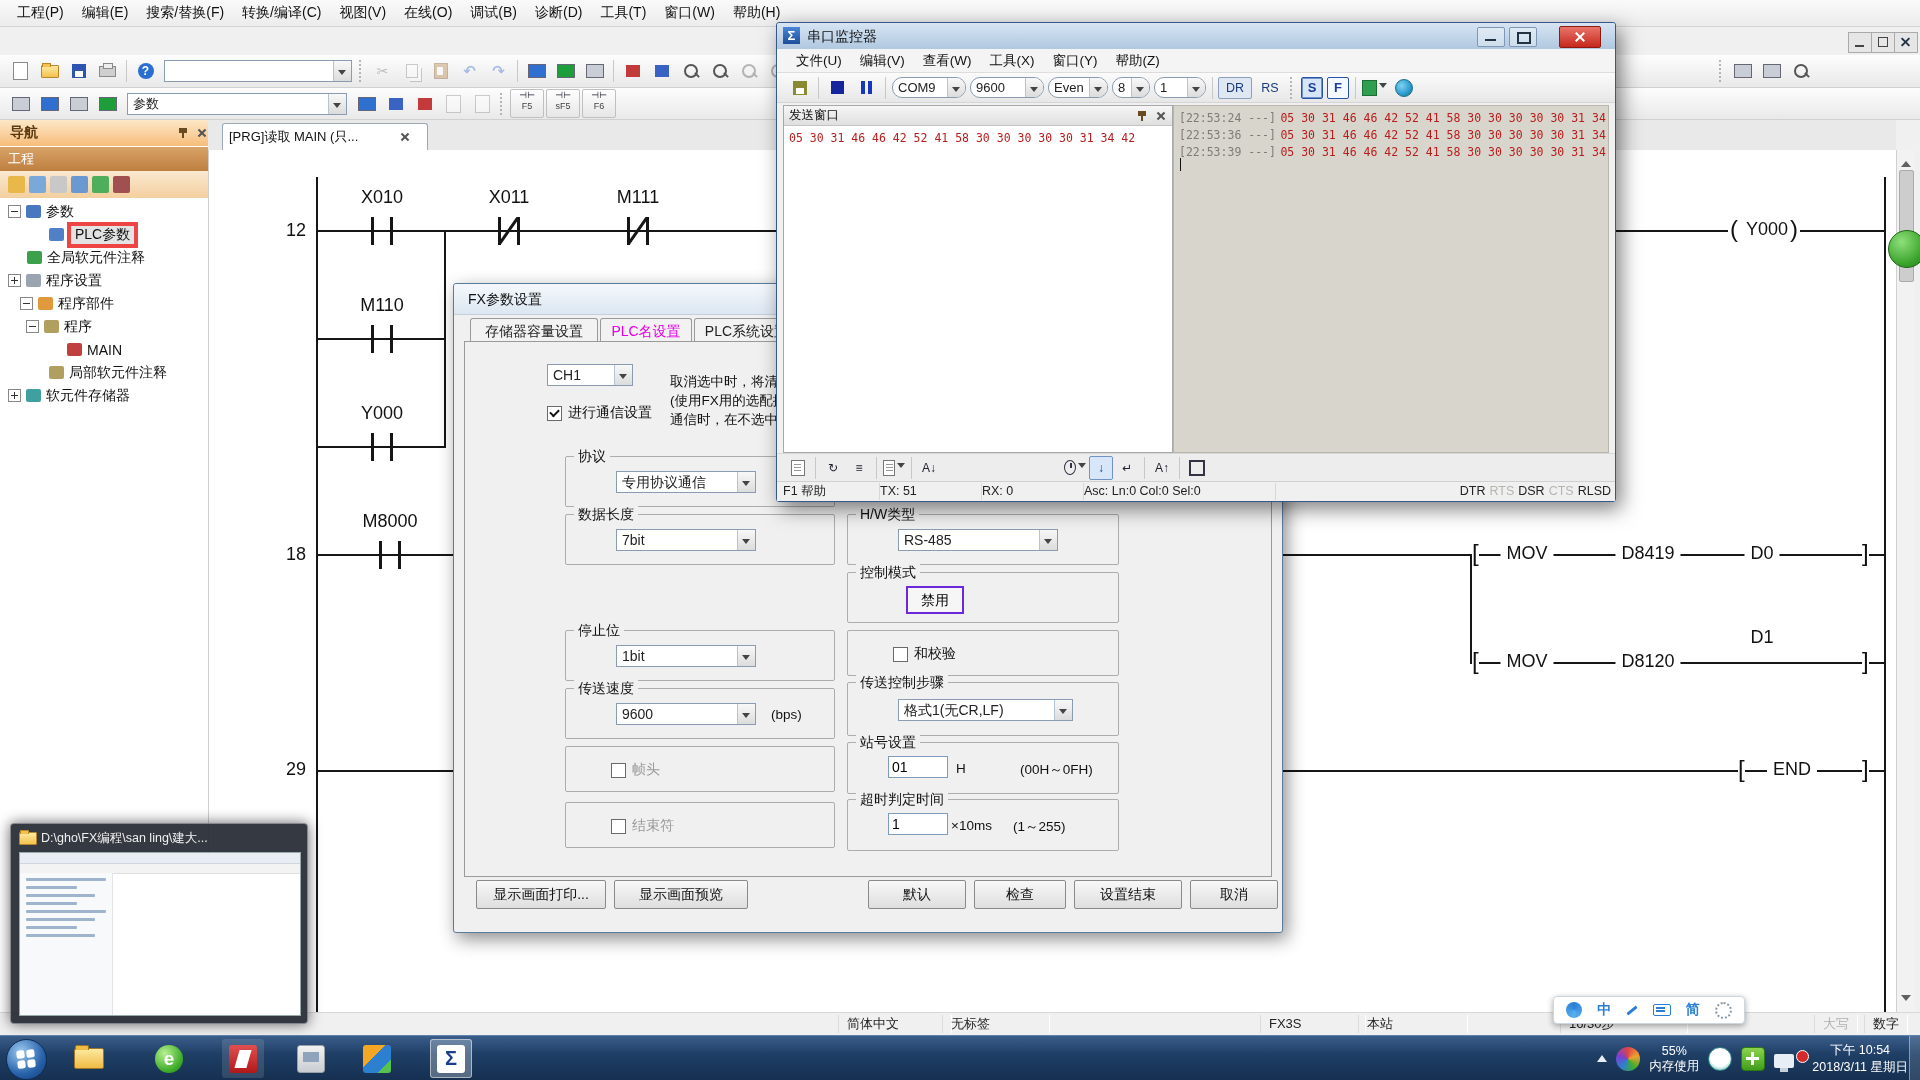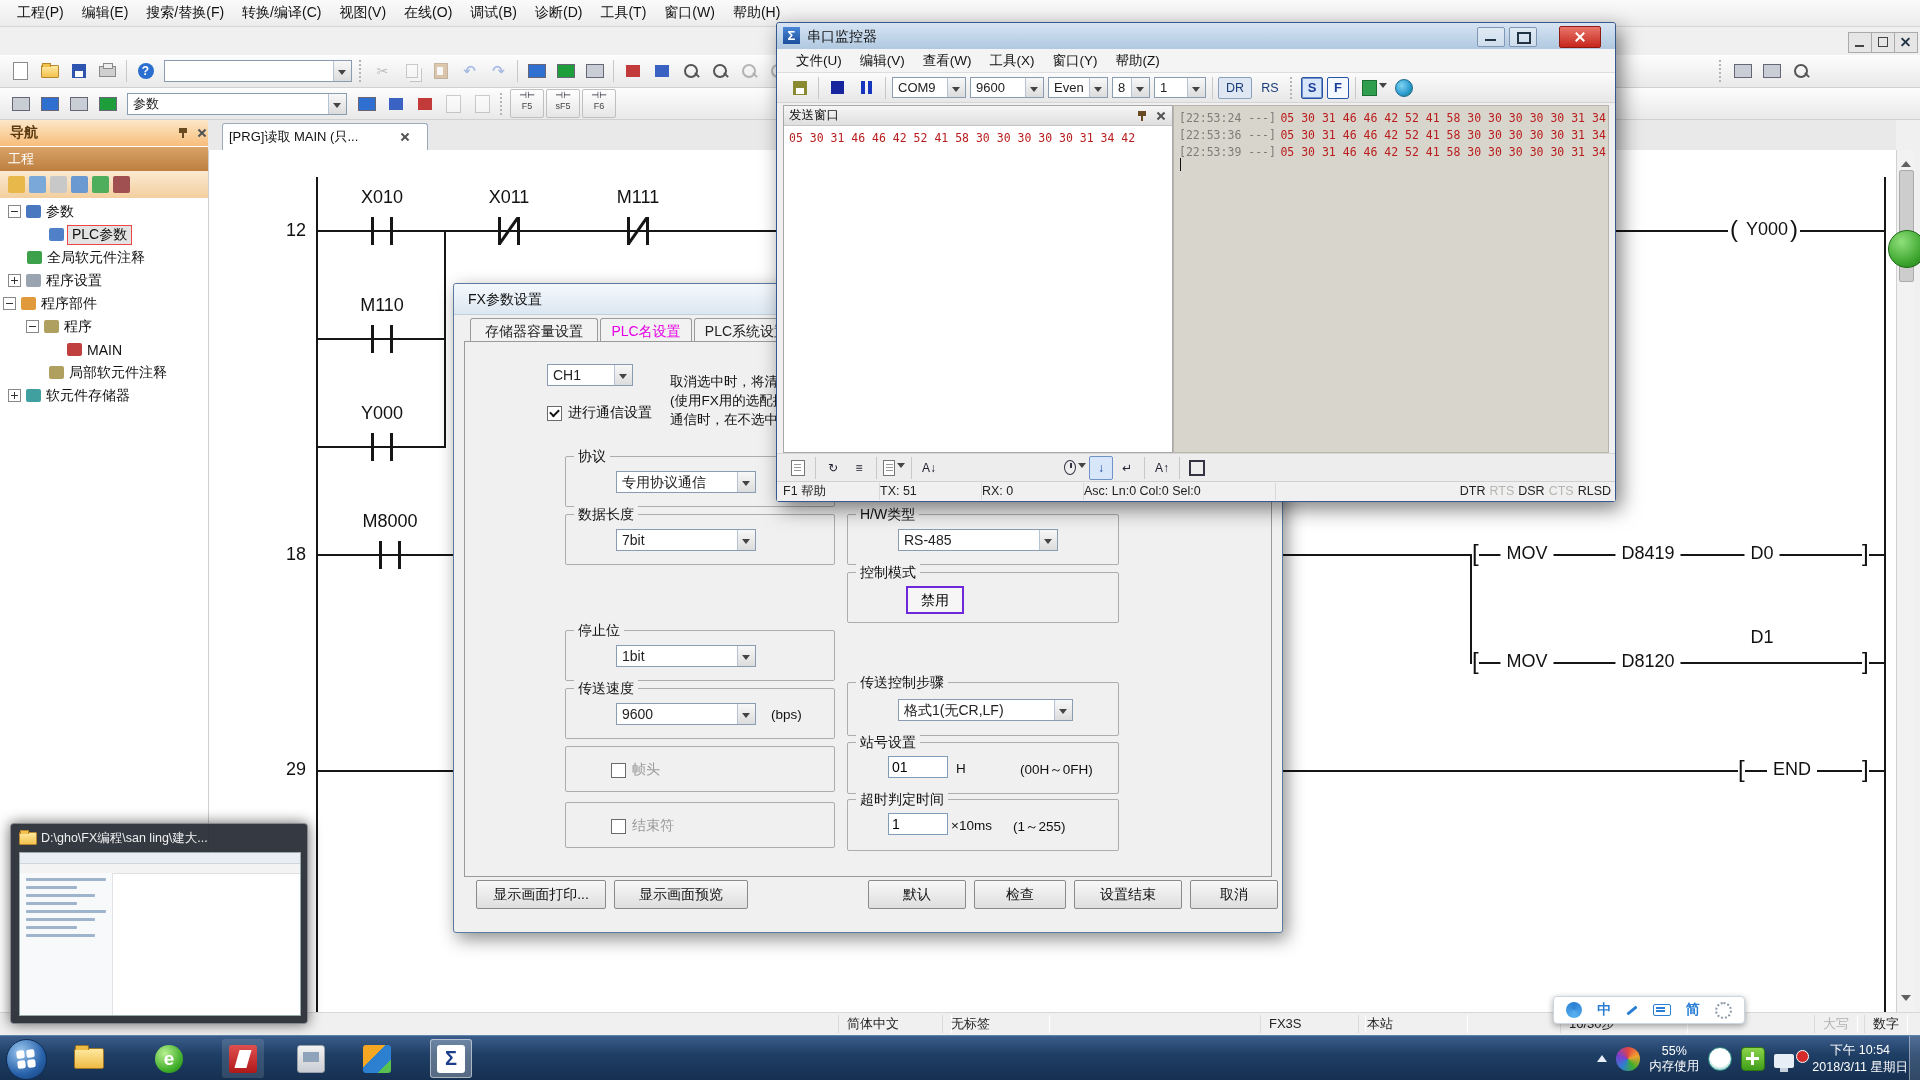--- a/index.html
+++ b/index.html
@@ -83,21 +83,21 @@
   .pinic{width:10px;height:10px;position:relative;margin-right:8px;}
   .pinic::before{content:"";position:absolute;left:1px;top:0;width:8px;height:5px;background:#6a4a20;}
   .pinic::after{content:"";position:absolute;left:4px;top:5px;width:2px;height:5px;background:#6a4a20;}
   #proj-bar{left:0;top:27px;width:208px;height:24px;background:linear-gradient(#d9a368,#bd7f3f);position:absolute;}
   #proj-bar .t{font-size:13px;color:#fff;margin-left:8px;line-height:24px;}
   #nav-tools{left:0;top:51px;width:208px;height:27px;background:linear-gradient(#fbe9d2,#f3cf9e);position:absolute;display:flex;align-items:center;padding-left:6px;box-sizing:border-box;}
   .nti{width:17px;height:17px;margin:0 2px;border-radius:2px;}
   #navtree{left:0;top:80px;width:208px;position:absolute;}
   .trow{height:23px;display:flex;align-items:center;position:relative;}
   .trow .txt{font-size:14px;color:#111;margin-left:5px;white-space:nowrap;}
-  .trow .sel{background:#e3e3e3;border:1px solid #ef4444;padding:0 4px;margin-left:3px;}
+  .trow .sel{background:#e3e3e3;border:4px solid #ef4444;padding:0 4px;margin-left:3px;}
   .expbox{width:11px;height:11px;border:1px solid #888;background:#fff;position:relative;flex:none;}
   .expbox::before{content:"";position:absolute;left:2px;top:4.5px;width:7px;height:1.5px;background:#333;}
   .expbox.plus::after{content:"";position:absolute;left:4.5px;top:2px;width:1.5px;height:7px;background:#333;}
   .nico{width:15px;height:13px;border-radius:2px;margin-left:5px;flex:none;}
   
   #statusbar{left:0;top:1012px;width:1920px;height:23px;background:#f0f0f0;border-top:1px solid #d8d8d8;}
   .sseg{position:absolute;top:2px;height:18px;font-size:13px;color:#222;line-height:18px;padding:0 8px;border-left:1px solid #dcdcdc;border-right:1px solid #fff;}
   
   #fx-dialog{left:453px;top:283px;width:828px;height:648px;background:#f0f0f0;border:1px solid #5a7aa0;border-radius:3px;box-shadow:4px 6px 18px rgba(0,0,0,.45);z-index:10;}
   #fx-title{left:0;top:0;width:100%;height:30px;background:linear-gradient(#f4f8fc,#dce7f2);border-bottom:1px solid #c2d0de;border-radius:3px 3px 0 0;position:absolute;}
@@ -121,21 +121,21 @@
   #serial-window{left:776px;top:22px;width:838px;height:478px;background:#f0f0f0;border:1px solid #35598c;border-radius:3px;box-shadow:5px 7px 20px rgba(0,0,0,.5);z-index:20;}
   #sw-title{left:0;top:0;width:100%;height:26px;background:linear-gradient(#d7e4f3,#b0c8e0);border-radius:3px 3px 0 0;position:absolute;}
   #sw-icon{left:6px;top:4px;width:17px;height:17px;background:linear-gradient(#4a86d8,#1c4f9c);color:#fff;font-size:13px;font-weight:bold;text-align:center;line-height:17px;position:absolute;}
   #sw-title .t{position:absolute;left:30px;top:5px;font-size:14px;color:#111;}
   #sw-min,#sw-max{position:absolute;top:4px;width:26px;height:18px;background:rgba(255,255,255,.35);border:1px solid #7f97b4;border-radius:2px;}
   #sw-close{position:absolute;top:3px;width:40px;height:20px;background:linear-gradient(#e9756a,#c7271c);border:1px solid #8e1b12;border-radius:2px;}
   #sw-close .xr1,#sw-close .xr2{left:14px;top:9px;width:12px;height:2px;background:#fff;position:absolute;}
   #sw-menu{left:0;top:26px;width:100%;height:24px;background:#f4f4f4;border-bottom:1px solid #ddd;display:flex;align-items:center;padding-left:10px;box-sizing:border-box;position:absolute;}
   #sw-menu .mi{font-size:13.5px;color:#111;padding:3px 9px;}
   #sw-tools{left:0;top:50px;width:100%;height:30px;background:linear-gradient(#fbfbfb,#e7e7e7);border-bottom:1px solid #d5d5d5;display:flex;align-items:center;padding-left:8px;box-sizing:border-box;position:absolute;}
-  .scombo{height:21px;font-size:13px;margin:0 2px;}
+  .scombo{height:21px;font-size:13px;margin:0 2px;border-radius:10px;}
   .stopic{width:13px;height:13px;background:#16259d;}
   .pauseic{width:13px;height:13px;position:relative;}
   .pauseic::before,.pauseic::after{content:"";position:absolute;top:0;width:4px;height:13px;background:#1636c0;}
   .pauseic::before{left:1px;} .pauseic::after{left:8px;}
   .tgl{min-width:26px;height:20px;font-size:12.5px;color:#1a3d7a;text-align:center;line-height:20px;padding:0 3px;margin:0 1px;border-radius:2px;}
   .tgl.on{border:1px solid #8aa0bd;background:#dfe8f2;}
   .ltr{width:20px;height:20px;border:1px solid #2a52a8;color:#1a3d9a;font-size:13px;font-weight:bold;text-align:center;line-height:19px;margin:0 2px;border-radius:2px;background:#f4f8ff;}
   .ltr.on{background:#d8e6fa;box-shadow:inset 0 0 0 1px #6f92c8;}
   .greensq{width:14px;height:14px;background:#2f9e4f;border:1px solid #1c6f33;}
   .globe{width:16px;height:16px;border-radius:50%;background:radial-gradient(circle at 35% 35%,#7fd4f0,#2a9ad0 60%,#1b7a4a);border:1px solid #1a6a90;}
@@ -418,21 +418,21 @@
         </div>
       <div class="trow" style="padding-left:22px;">
         <span class="nico" style="background:#3da04a;"></span>
         <span class="txt">全局软元件注释</span>
         </div>
       <div class="trow" style="padding-left:8px;">
         <span class="expbox plus"></span>
         <span class="nico" style="background:#9aa4b0;"></span>
         <span class="txt">程序设置</span>
         </div>
-      <div class="trow" style="padding-left:3px;">
+      <div class="trow" style="padding-left:20px;">
         <span class="expbox"></span>
         <span class="nico" style="background:#e09a3c;"></span>
         <span class="txt">程序部件</span>
         </div>
       <div class="trow" style="padding-left:26px;">
         <span class="expbox"></span>
         <span class="nico" style="background:#b0a060;"></span>
         <span class="txt">程序</span>
         </div>
       <div class="trow" style="padding-left:62px;">
@@ -607,20 +607,26 @@
 
     <div class="gbox" style="left:382px;top:172px;width:270px;height:49px;">
       <span class="cap">H/W类型</span>
       <div class="fxcombo combo" style="left:50px;top:14px;width:160px;">
         <span>RS-485</span></div>
     </div>
     <div class="gbox" style="left:382px;top:230px;width:270px;height:49px;">
       <span class="cap">控制模式</span>
       <div class="valbox" style="left:58px;top:13px;width:54px;height:24px;">禁用</div>
     </div>
+    <div class="gbox" style="left:382px;top:288px;width:270px;height:44px;">
+      <div class="cbrow" style="left:45px;top:14px;">
+        <span class="cb"></span>
+        <span>和校验</span>
+        </div>
+    </div>
     <div class="gbox" style="left:382px;top:340px;width:270px;height:52px;">
       <span class="cap">传送控制步骤</span>
       <div class="fxcombo combo" style="left:50px;top:16px;width:175px;">
         <span>格式1(无CR,LF)</span></div>
     </div>
     <div class="gbox" style="left:382px;top:400px;width:270px;height:50px;">
       <span class="cap">站号设置</span>
       <input class="fxinput" style="left: 40px; top: 13px; width: 52px;" value="01">
       <span class="sfx" style="left:108px;top:18px;">H</span>
       <span class="sfx" style="left:172px;top:18px;">(00H～0FH)</span>

